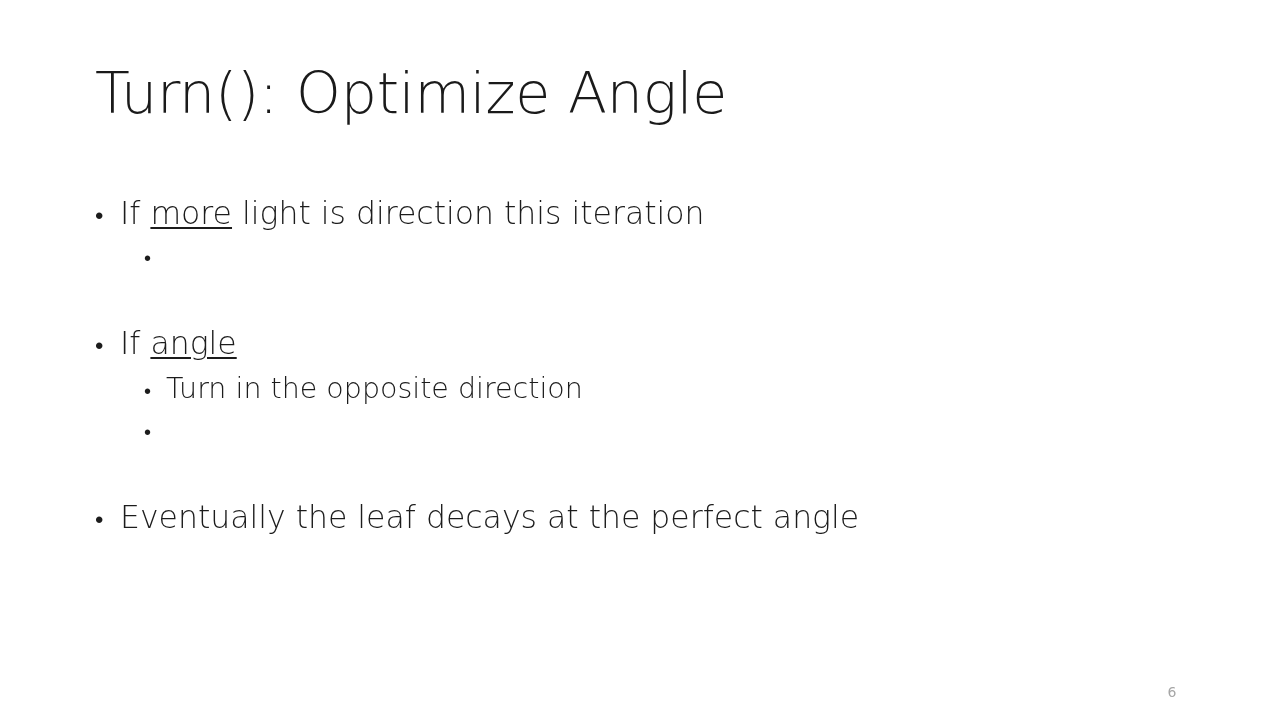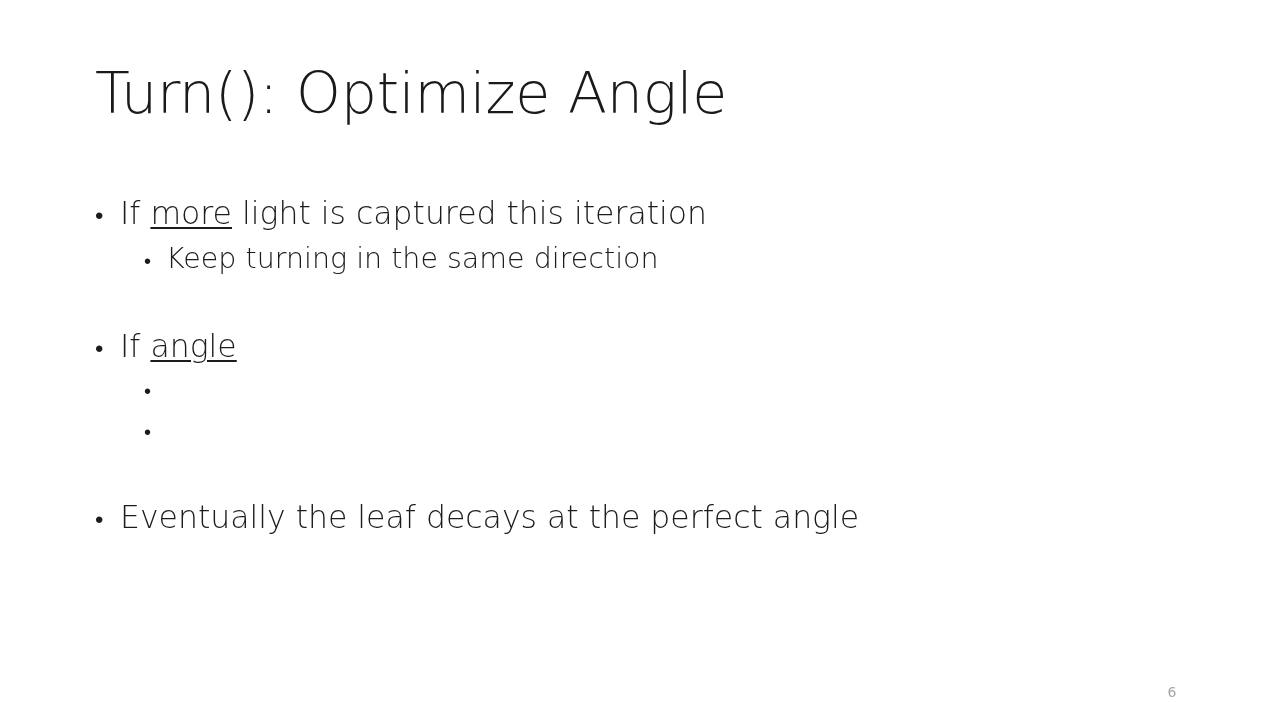--- a/index.html
+++ b/index.html
@@ -108,37 +108,37 @@
 <body>
 
 <div class="slide">
 
   <div class="slide-title">Turn(): Optimize Angle</div>
 
   <div class="body-block">
 
     <div class="bullet-row level-1">
       <span class="bullet-mark">•</span>
-      <span class="bullet-text"><span>If </span><u>more</u><span> light is captured this iteration</span></span>
+      <span class="bullet-text"><span>If </span><u>more</u><span> light is direction this iteration</span></span>
     </div>
 
     <div class="bullet-row level-2">
       <span class="bullet-mark">•</span>
-      <span class="bullet-text">Keep turning in the same direction</span>
     </div>
 
     <div class="spacer-line"></div>
 
     <div class="bullet-row level-1">
       <span class="bullet-mark">•</span>
       <span class="bullet-text"><span>If </span><u>angle</u><span></span></span>
     </div>
 
     <div class="bullet-row level-2">
       <span class="bullet-mark">•</span>
+      <span class="bullet-text">Turn in the opposite direction</span>
     </div>
 
     <div class="bullet-row level-2">
       <span class="bullet-mark">•</span>
     </div>
 
     <div class="spacer-line"></div>
 
     <div class="bullet-row level-1">
       <span class="bullet-mark">•</span>

